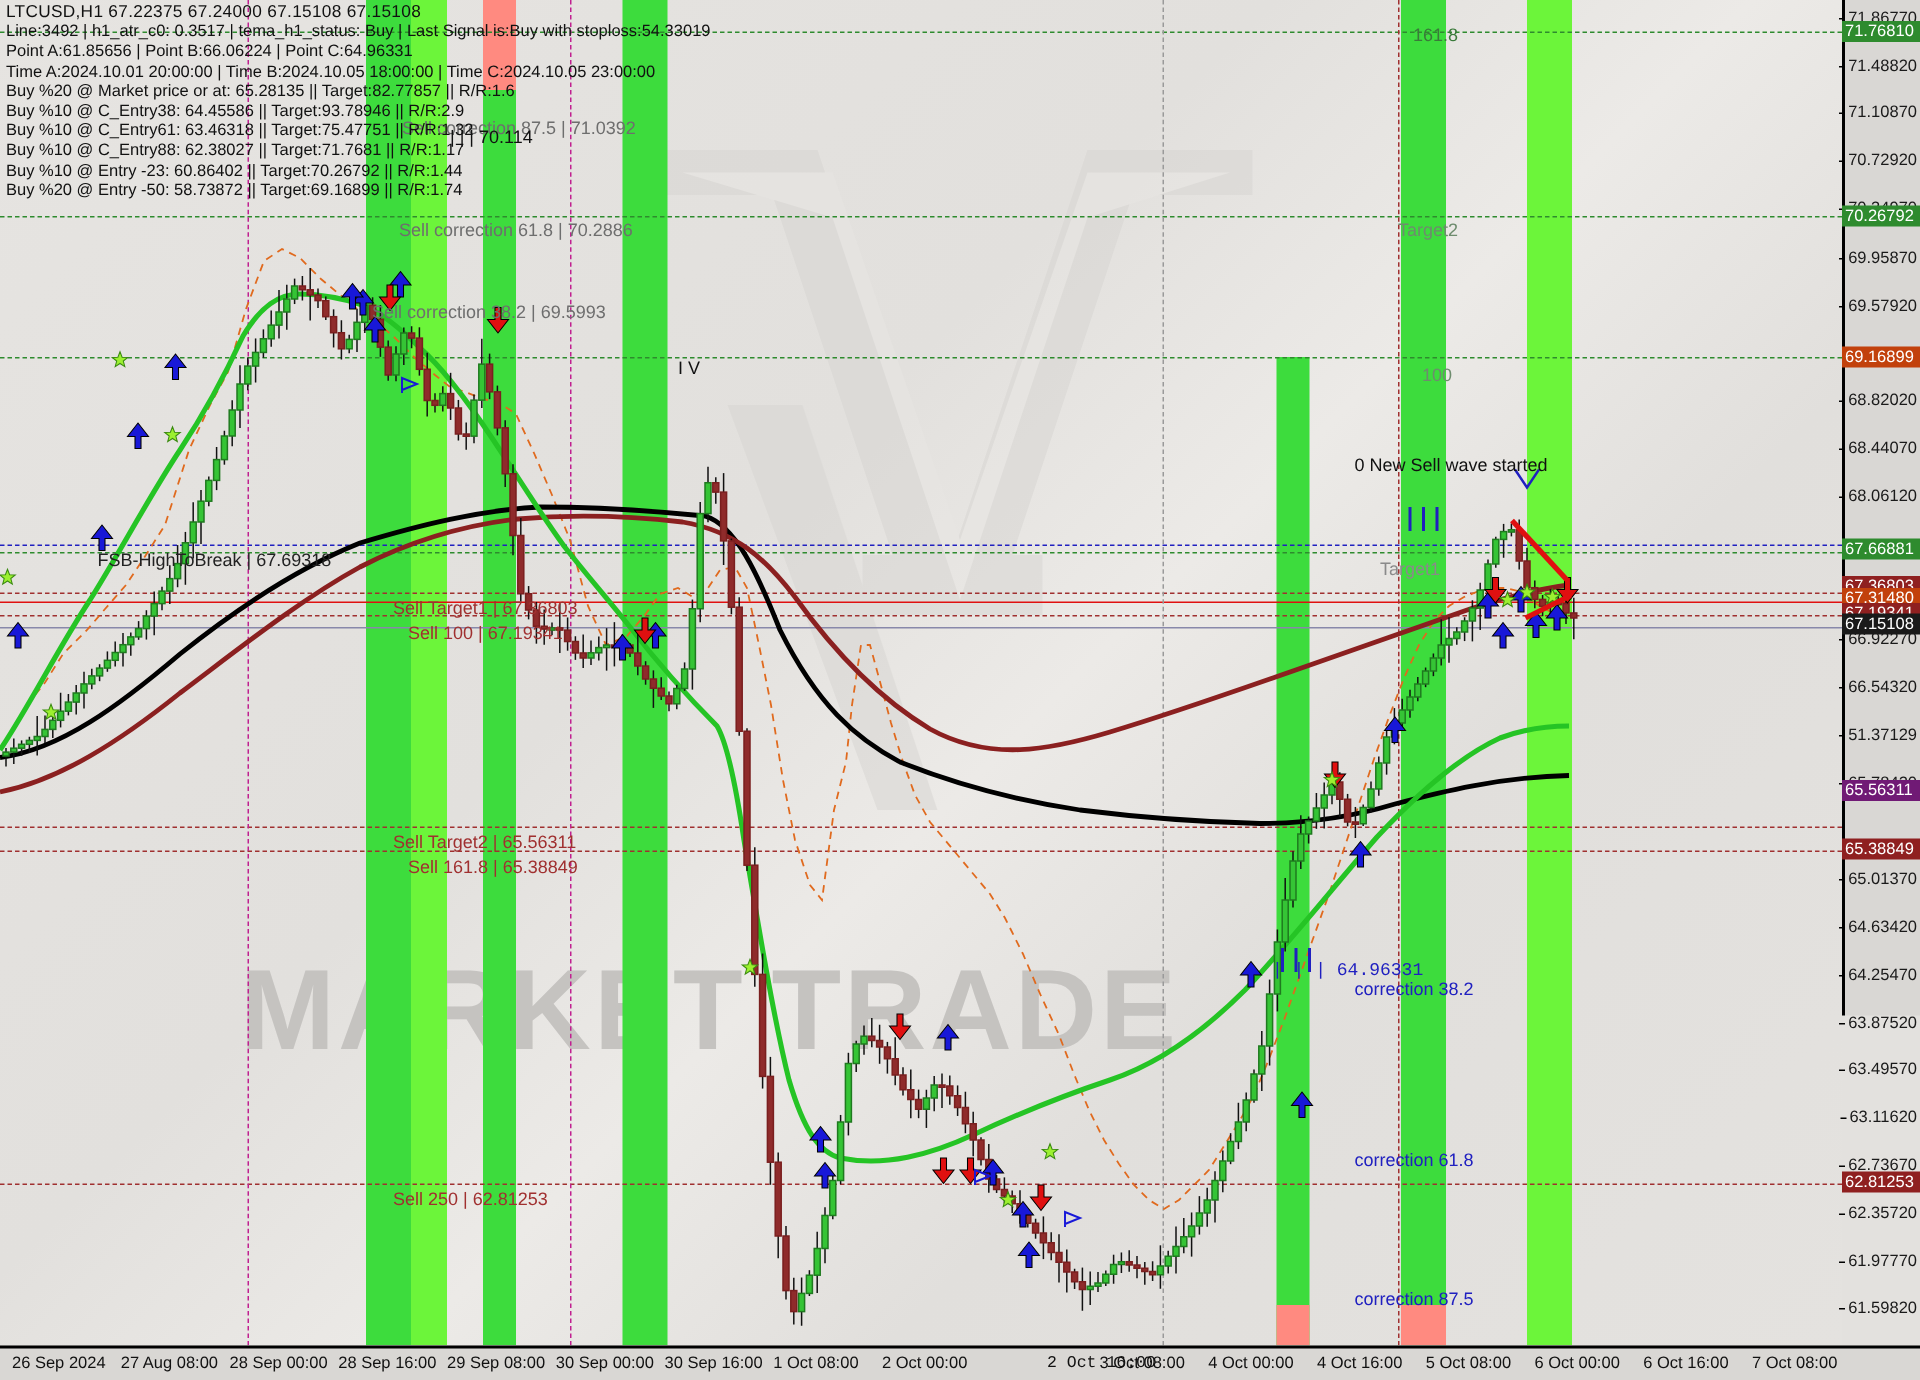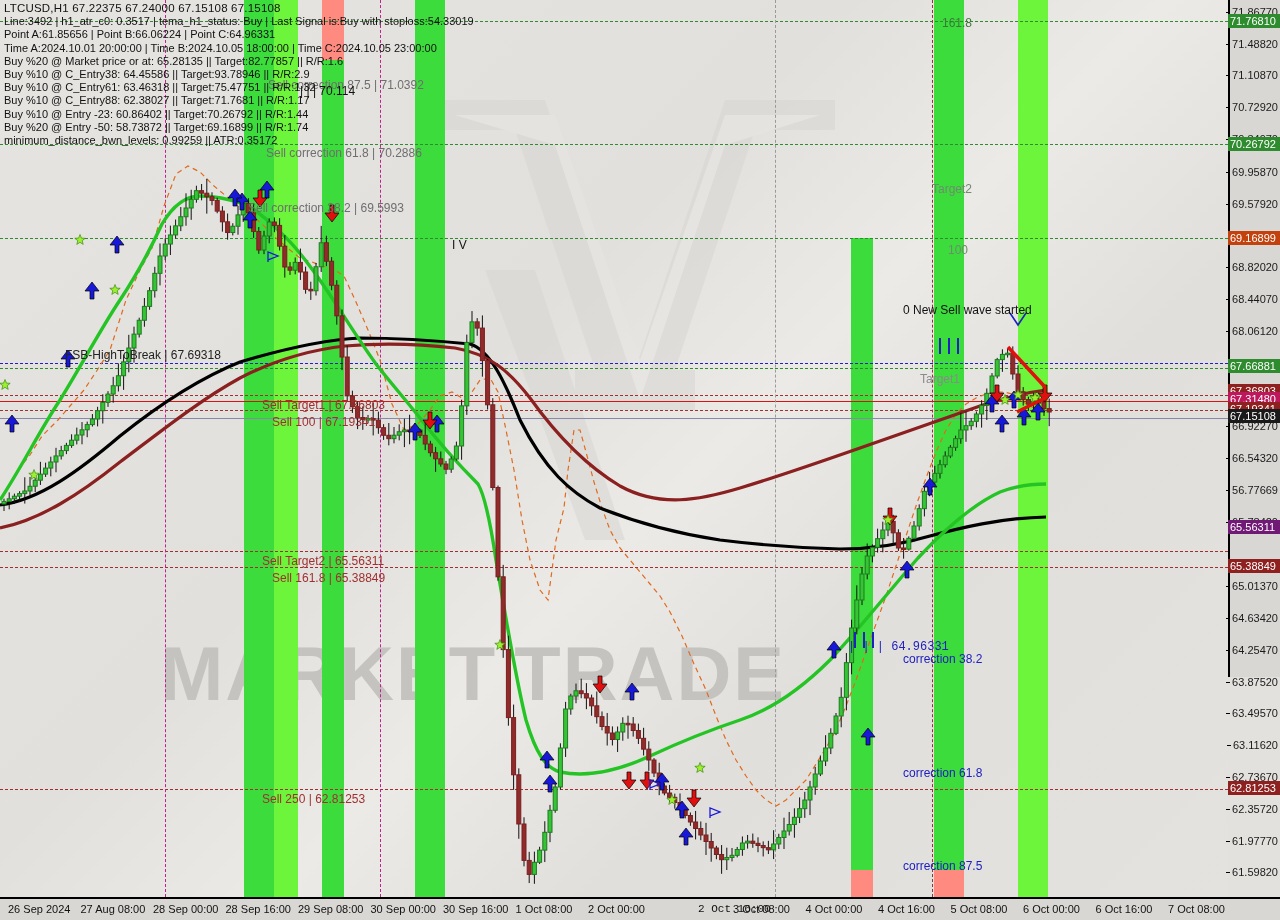--- a/index.html
+++ b/index.html
@@ -586,26 +586,26 @@
       </g>
       <path d="M1010,313 l8,12 l8,-12" fill="none" stroke="#2020c0" stroke-width="1.6"></path>
     </svg>
 
     <div id="annos">
         <div class="note nosel" style="left: 268px; top: 78px; color: rgb(110, 110, 110);">Sell correction 87.5 | 71.0392</div>
         <div class="note nosel" style="left: 300px; top: 84px; color: rgb(17, 17, 17);">| | | 70.114</div>
         <div class="note nosel" style="left: 266px; top: 146px; color: rgb(110, 110, 110);">Sell correction 61.8 | 70.2886</div>
         <div class="note nosel" style="left: 248px; top: 201px; color: rgb(110, 110, 110);">Sell correction 38.2 | 69.5993</div>
         <div class="note nosel" style="left: 942px; top: 16px; color: rgb(58, 122, 58);">161.8</div>
-        <div class="note nosel" style="left: 932px; top: 146px; color: rgb(110, 140, 110); margin-top: 36px;">Target2</div>
+        <div class="note nosel" style="left: 932px; top: 146px; color: rgb(110, 140, 110);">Target2</div>
         <div class="note nosel" style="left: 948px; top: 243px; color: rgb(110, 140, 110);">100</div>
         <div class="note nosel" style="left: 452px; top: 238px; color: rgb(17, 17, 17);">I V</div>
         <div class="note nosel" style="left: 903px; top: 303px; color: rgb(17, 17, 17);">0 New Sell wave started</div>
         <div class="note nosel" style="left: 920px; top: 372px; color: rgb(138, 138, 138);">Target1</div>
-        <div class="note nosel" style="left: 65px; top: 348px; color: rgb(34, 34, 34);">FSB-HighToBreak | 67.69318</div>
+        <div class="note nosel" style="left: 65px; top: 366px; color: rgb(34, 34, 34);">FSB-HighToBreak | 67.69318</div>
         <div class="note nosel" style="left: 262px; top: 398px; color: rgb(160, 48, 48);">Sell Target1 | 67.36803</div>
         <div class="note nosel" style="left: 272px; top: 415px; color: rgb(160, 48, 48);">Sell 100 | 67.19341</div>
         <div class="note nosel" style="left: 262px; top: 554px; color: rgb(160, 48, 48);">Sell Target2 | 65.56311</div>
         <div class="note nosel" style="left: 272px; top: 571px; color: rgb(160, 48, 48);">Sell 161.8 | 65.38849</div>
         <div class="note nosel" style="left: 848px; top: 640px; color: rgb(32, 32, 192); font-family: Liberation Mono, monospace;">| | | 64.96331</div>
         <div class="note nosel" style="left: 903px; top: 652px; color: rgb(32, 32, 192);">correction 38.2</div>
         <div class="note nosel" style="left: 903px; top: 766px; color: rgb(32, 32, 192);">correction 61.8</div>
         <div class="note nosel" style="left: 903px; top: 859px; color: rgb(32, 32, 192);">correction 87.5</div>
         <div class="note nosel" style="left: 262px; top: 792px; color: rgb(160, 48, 48);">Sell 250 | 62.81253</div>
       </div>
@@ -614,59 +614,58 @@
       <span class="ln" id="symline">LTCUSD,H1  67.22375 67.24000 67.15108 67.15108</span>
     <span class="ln">Line:3492 | h1_atr_c0: 0.3517 | tema_h1_status: Buy | Last Signal is:Buy with stoploss:54.33019</span>
         <span class="ln">Point A:61.85656  |  Point B:66.06224  |  Point C:64.96331</span>
         <span class="ln">Time A:2024.10.01 20:00:00  |  Time B:2024.10.05 18:00:00  |  Time C:2024.10.05 23:00:00</span>
         <span class="ln">Buy %20 @ Market price or at: 65.28135  ||  Target:82.77857  ||  R/R:1.6</span>
         <span class="ln">Buy %10 @ C_Entry38: 64.45586  ||  Target:93.78946  ||  R/R:2.9</span>
         <span class="ln">Buy %10 @ C_Entry61: 63.46318  ||  Target:75.47751  ||  R/R:1.32</span>
         <span class="ln">Buy %10 @ C_Entry88: 62.38027  ||  Target:71.7681  ||  R/R:1.17</span>
         <span class="ln">Buy %10 @ Entry -23: 60.86402  ||  Target:70.26792  ||  R/R:1.44</span>
         <span class="ln">Buy %20 @ Entry -50: 58.73872  ||  Target:69.16899  ||  R/R:1.74</span>
-        <span class="ln">minimum_distance_bwn_levels: 0.99259  ||  ATR:0.35172</span>
       </div>
 
   </div>
 
   <div id="axis-right">
     <div id="ticks">
         <div class="tick nosel" style="top: 5.89604px;">71.86770</div>
         <div class="tick nosel" style="top: 37.6949px;">71.48820</div>
         <div class="tick nosel" style="top: 69.4938px;">71.10870</div>
         <div class="tick nosel" style="top: 101.293px;">70.72920</div>
         <div class="tick nosel" style="top: 133.091px;">70.34970</div>
         <div class="tick nosel" style="top: 165.854px;">69.95870</div>
         <div class="tick nosel" style="top: 197.653px;">69.57920</div>
         <div class="tick nosel" style="top: 261.251px;">68.82020</div>
         <div class="tick nosel" style="top: 293.049px;">68.44070</div>
         <div class="tick nosel" style="top: 324.848px;">68.06120</div>
         <div class="tick nosel" style="top: 420.245px;">66.92270</div>
         <div class="tick nosel" style="top: 452.044px;">66.54320</div>
-        <div class="tick nosel" style="top: 483.843px;">56.77669</div>
+        <div class="tick nosel" style="top: 483.843px;">51.37129</div>
         <div class="tick nosel" style="top: 515.641px;">65.78420</div>
         <div class="tick nosel" style="top: 580.203px;">65.01370</div>
         <div class="tick nosel" style="top: 612.002px;">64.63420</div>
         <div class="tick nosel" style="top: 643.8px;">64.25470</div>
         <div class="tick nosel" style="top: 675.599px;">63.87520</div>
         <div class="tick nosel" style="top: 707.398px;">63.49570</div>
         <div class="tick nosel" style="top: 739.197px;">63.11620</div>
         <div class="tick nosel" style="top: 770.996px;">62.73670</div>
         <div class="tick nosel" style="top: 802.795px;">62.35720</div>
         <div class="tick nosel" style="top: 834.594px;">61.97770</div>
         <div class="tick nosel" style="top: 866.393px;">61.59820</div>
       </div>
     <div id="tags">
         <div class="pricetag nosel" style="top: 14px; background: rgb(46, 139, 46);">71.76810</div>
         <div class="pricetag nosel" style="top: 137px; background: rgb(46, 139, 46);">70.26792</div>
         <div class="pricetag nosel" style="top: 231px; background: #c2410c;">69.16899</div>
         <div class="pricetag nosel" style="top: 359px; background: rgb(46, 139, 46);">67.66881</div>
         <div class="pricetag nosel" style="top: 384px; background: rgb(143, 32, 32);">67.36803</div>
-        <div class="pricetag nosel" style="top: 392px; background: #be185d;">67.31480</div>
+        <div class="pricetag nosel" style="top: 392px; background: #c2410c;">67.31480</div>
         <div class="pricetag nosel" style="top: 402px; background: rgb(143, 32, 32);">67.19341</div>
         <div class="pricetag nosel" style="top: 409px; background: rgb(26, 26, 26);">67.15108</div>
         <div class="pricetag nosel" style="top: 520px; background: #701a75; margin-left: 24px;">65.56311</div>
         <div class="pricetag nosel" style="top: 559px; background: rgb(143, 32, 32);">65.38849</div>
         <div class="pricetag nosel" style="top: 781px; background: rgb(143, 32, 32);">62.81253</div>
       </div>
   </div>
 
   <div id="axis-bottom">
     <div id="tlabels">

